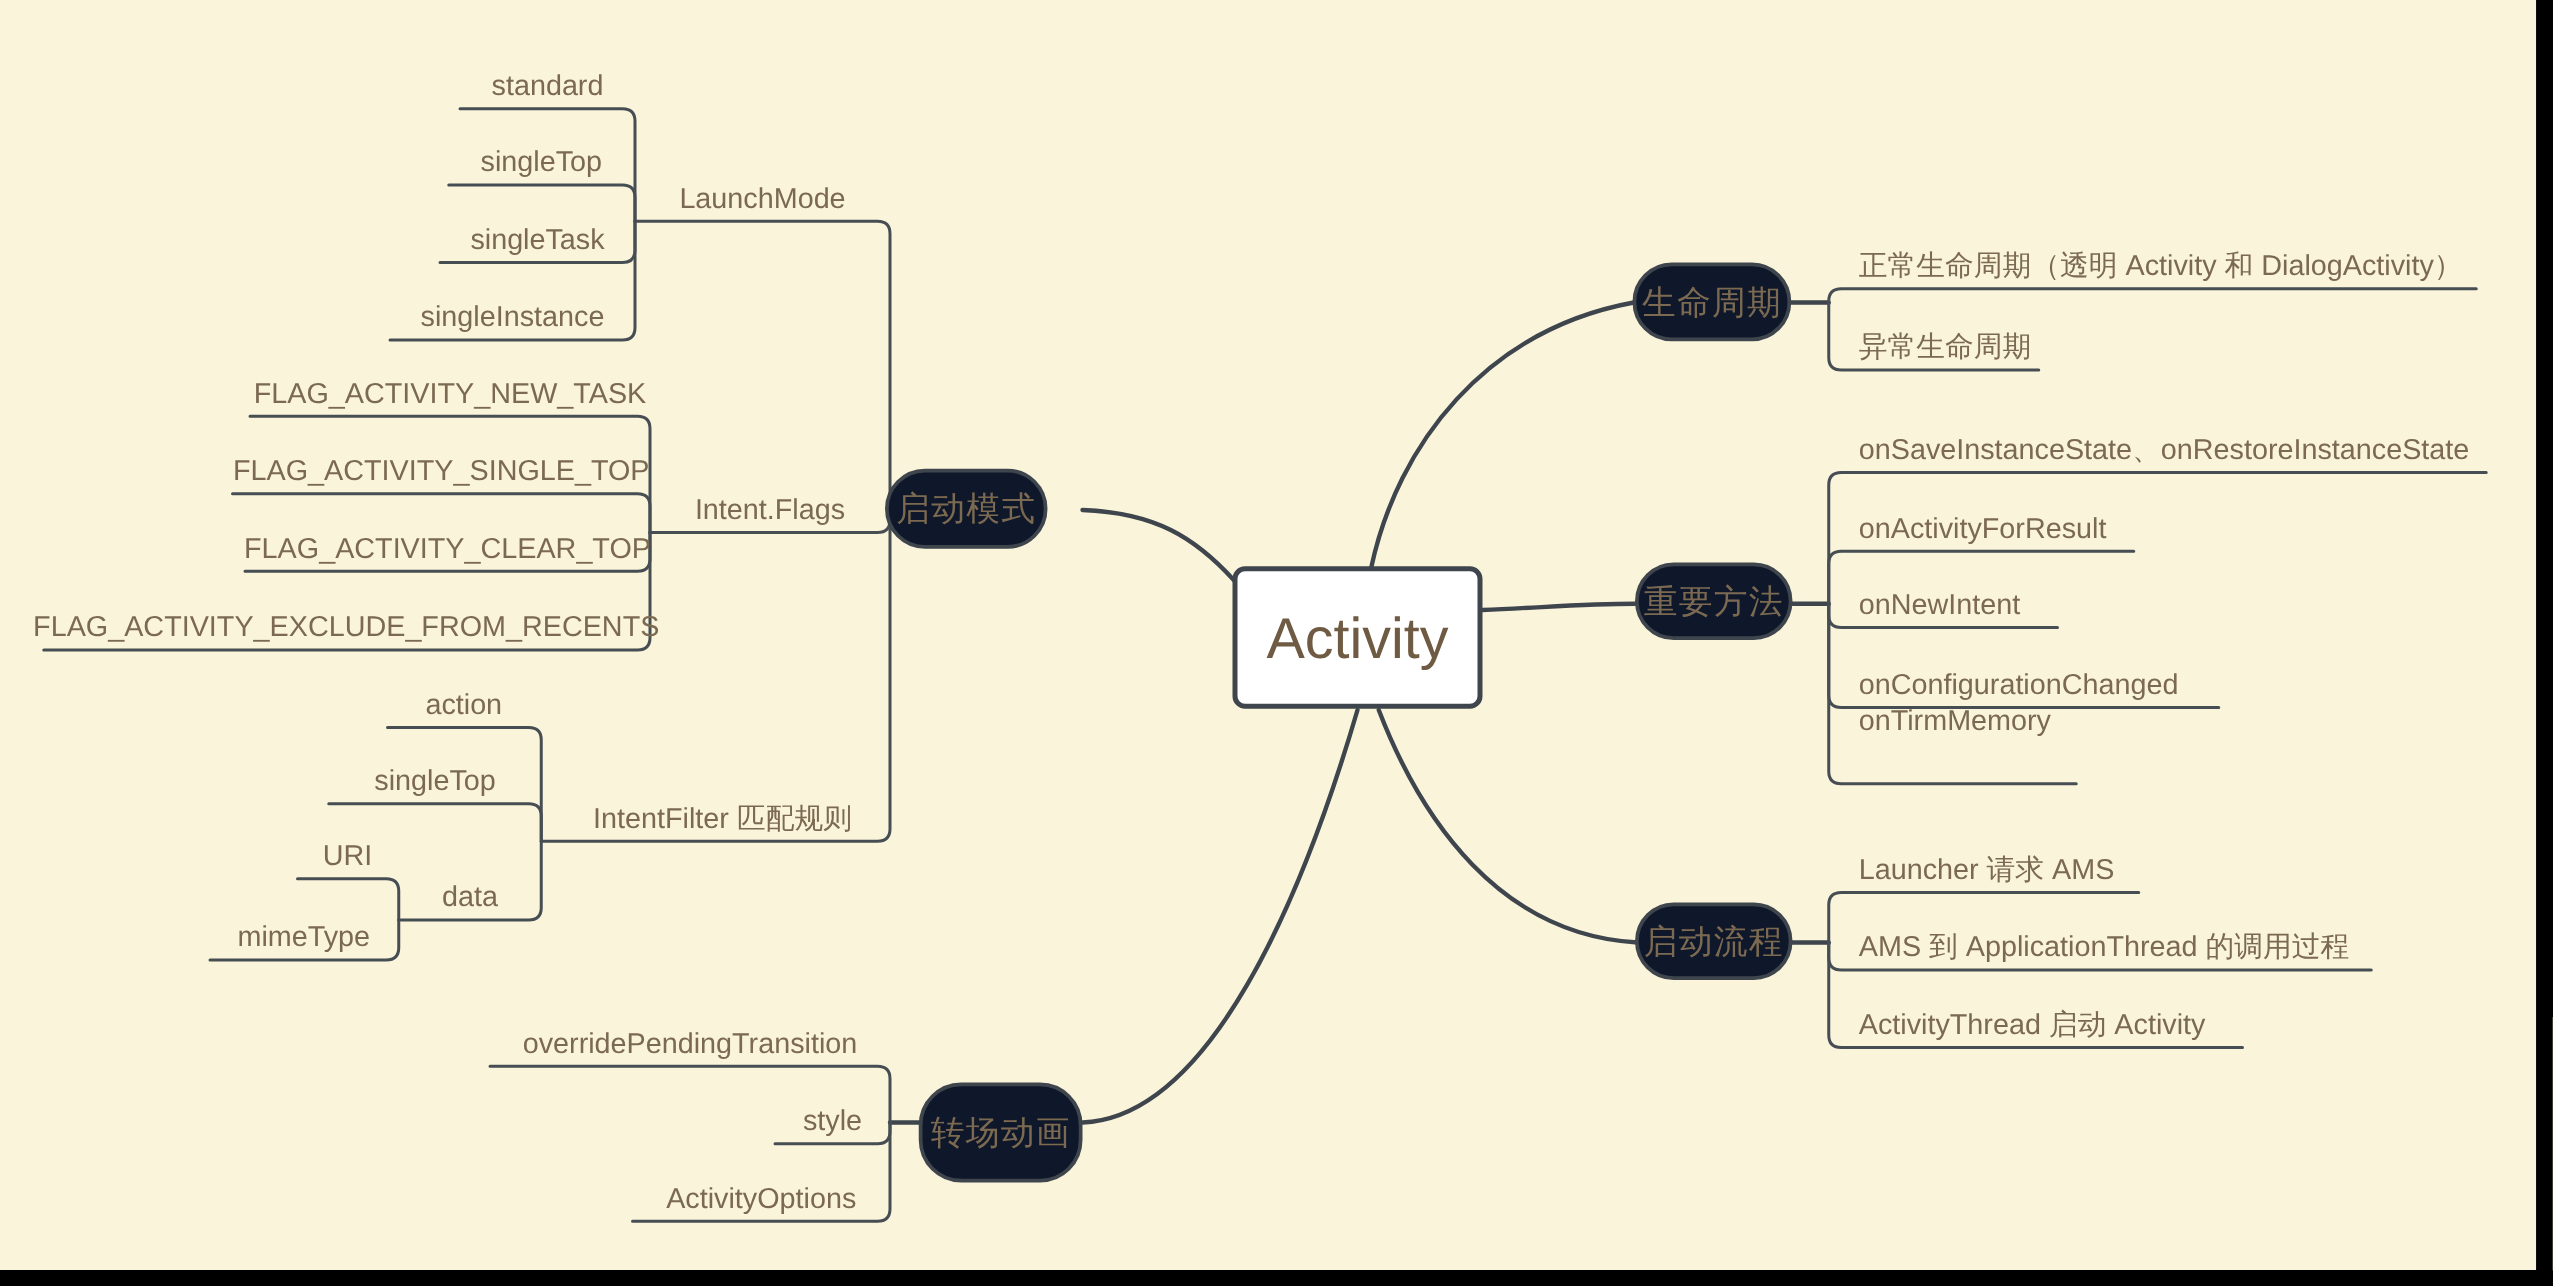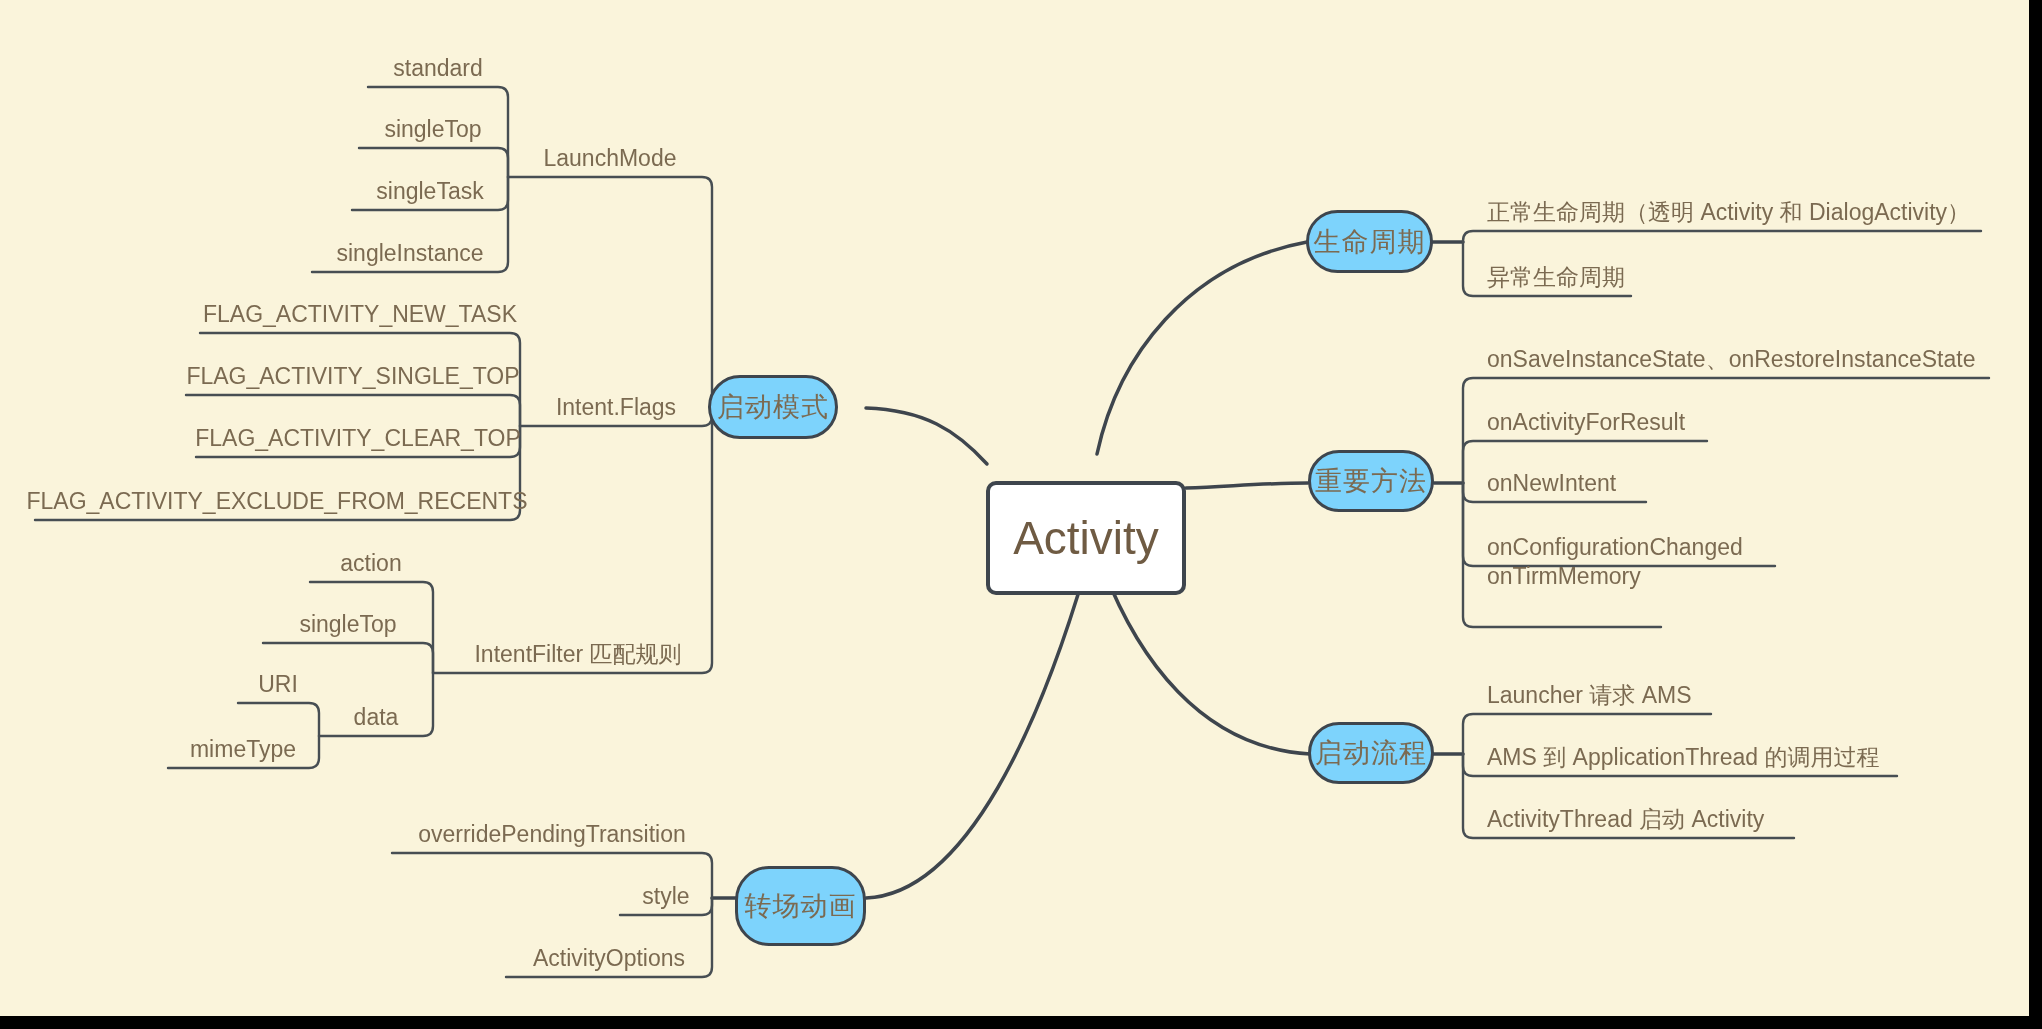--- a/index.html
+++ b/index.html
@@ -11,29 +11,29 @@
     position:absolute;left:0;top:0;width:2029px;height:1016px;
     background:#FAF4DB;overflow:hidden;
   }
   #wires{position:absolute;left:0;top:0;}
   .leaf{
     position:absolute;white-space:nowrap;font-size:23px;line-height:30px;height:30px;
     color:#7B6A51;
   }
   .leaf.lc{transform:translateX(-50%);text-align:center;}
   .pill{
-    position:absolute;background:#7dd3fc;border:3px solid #3E454D;border-radius:34px;
+    position:absolute;background:#0f172a;border:3px solid #3E454D;border-radius:34px;
     display:flex;align-items:center;justify-content:center;
     font-size:27px;color:#7B6A51;letter-spacing:1px;box-sizing:border-box;
   }
   .center-box{
     position:absolute;left:986px;top:453px;width:200px;height:114px;
     background:#FFFFFF;border:4px solid #3E454D;border-radius:10px;
     display:flex;align-items:center;justify-content:center;
-    font-size:46px;font-weight:500;color:#6F5B43;box-sizing:border-box;margin-top:28px;
+    font-size:46px;font-weight:500;color:#6F5B43;box-sizing:border-box;
   }
 </style>
 </head>
 <body>
 
 <div id="canvas">
 
   <svg id="wires" width="2029" height="1016" viewBox="0 0 2029 1016">
 
     <g fill="none" stroke="#3E454D" stroke-width="3.5" stroke-linecap="round">

